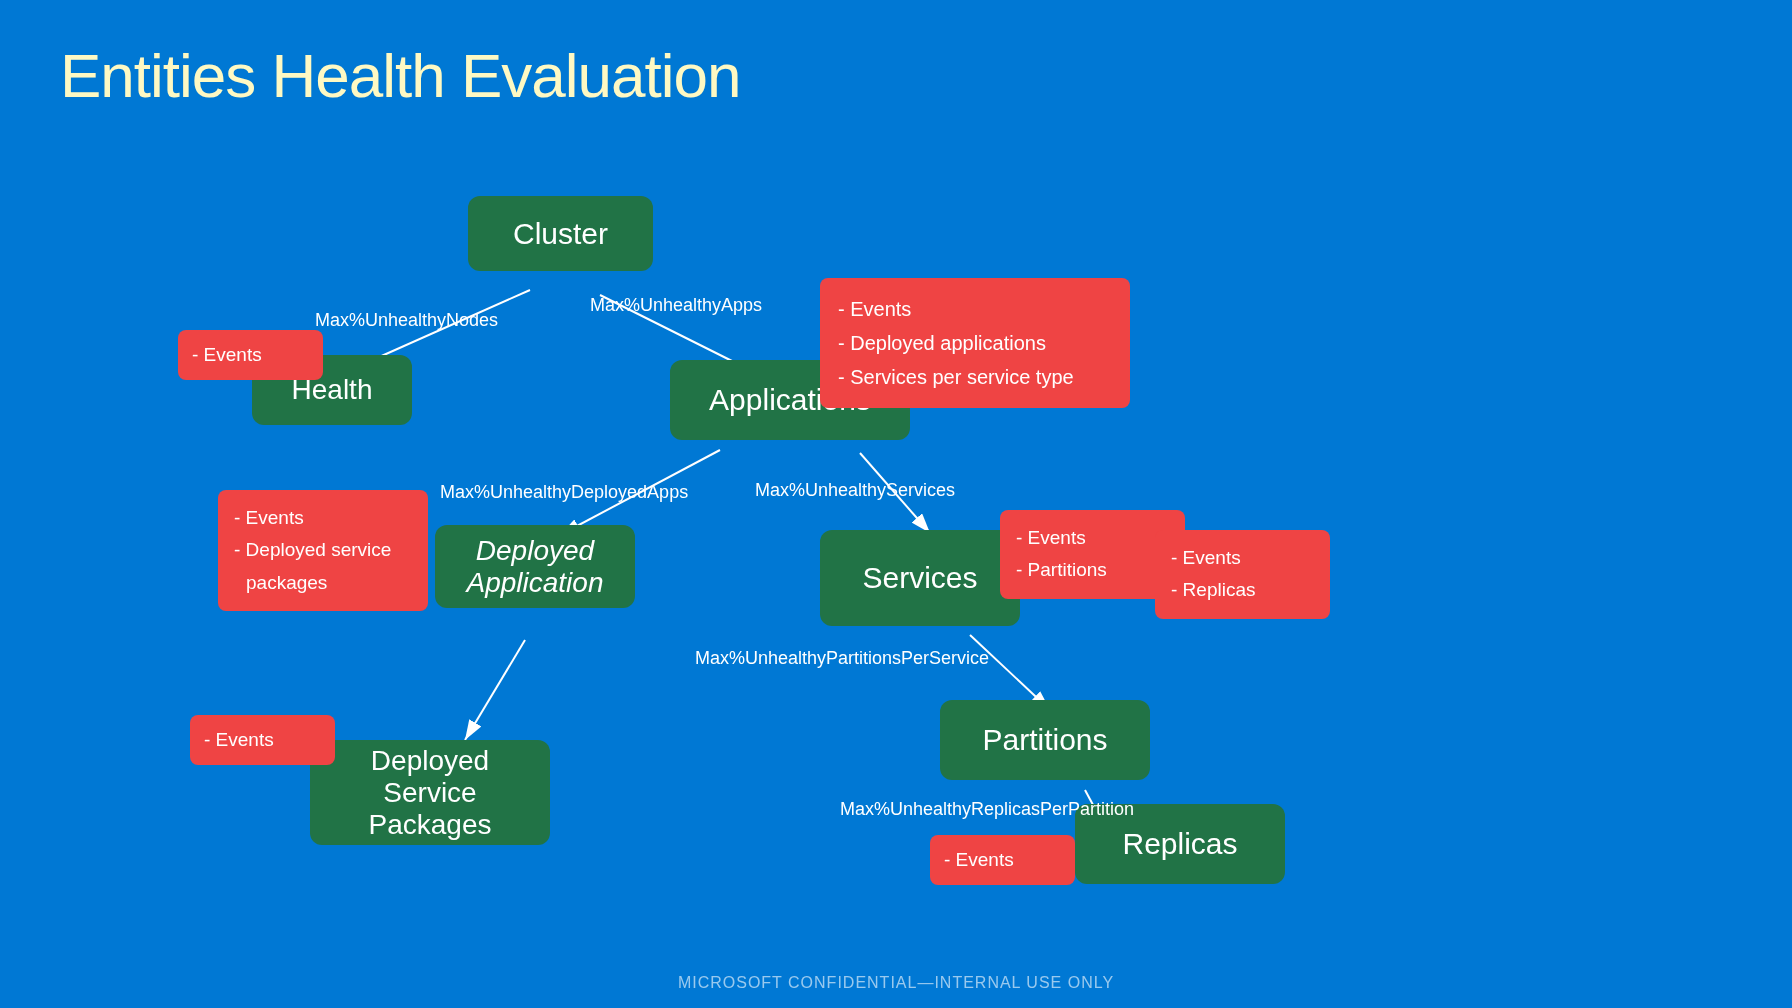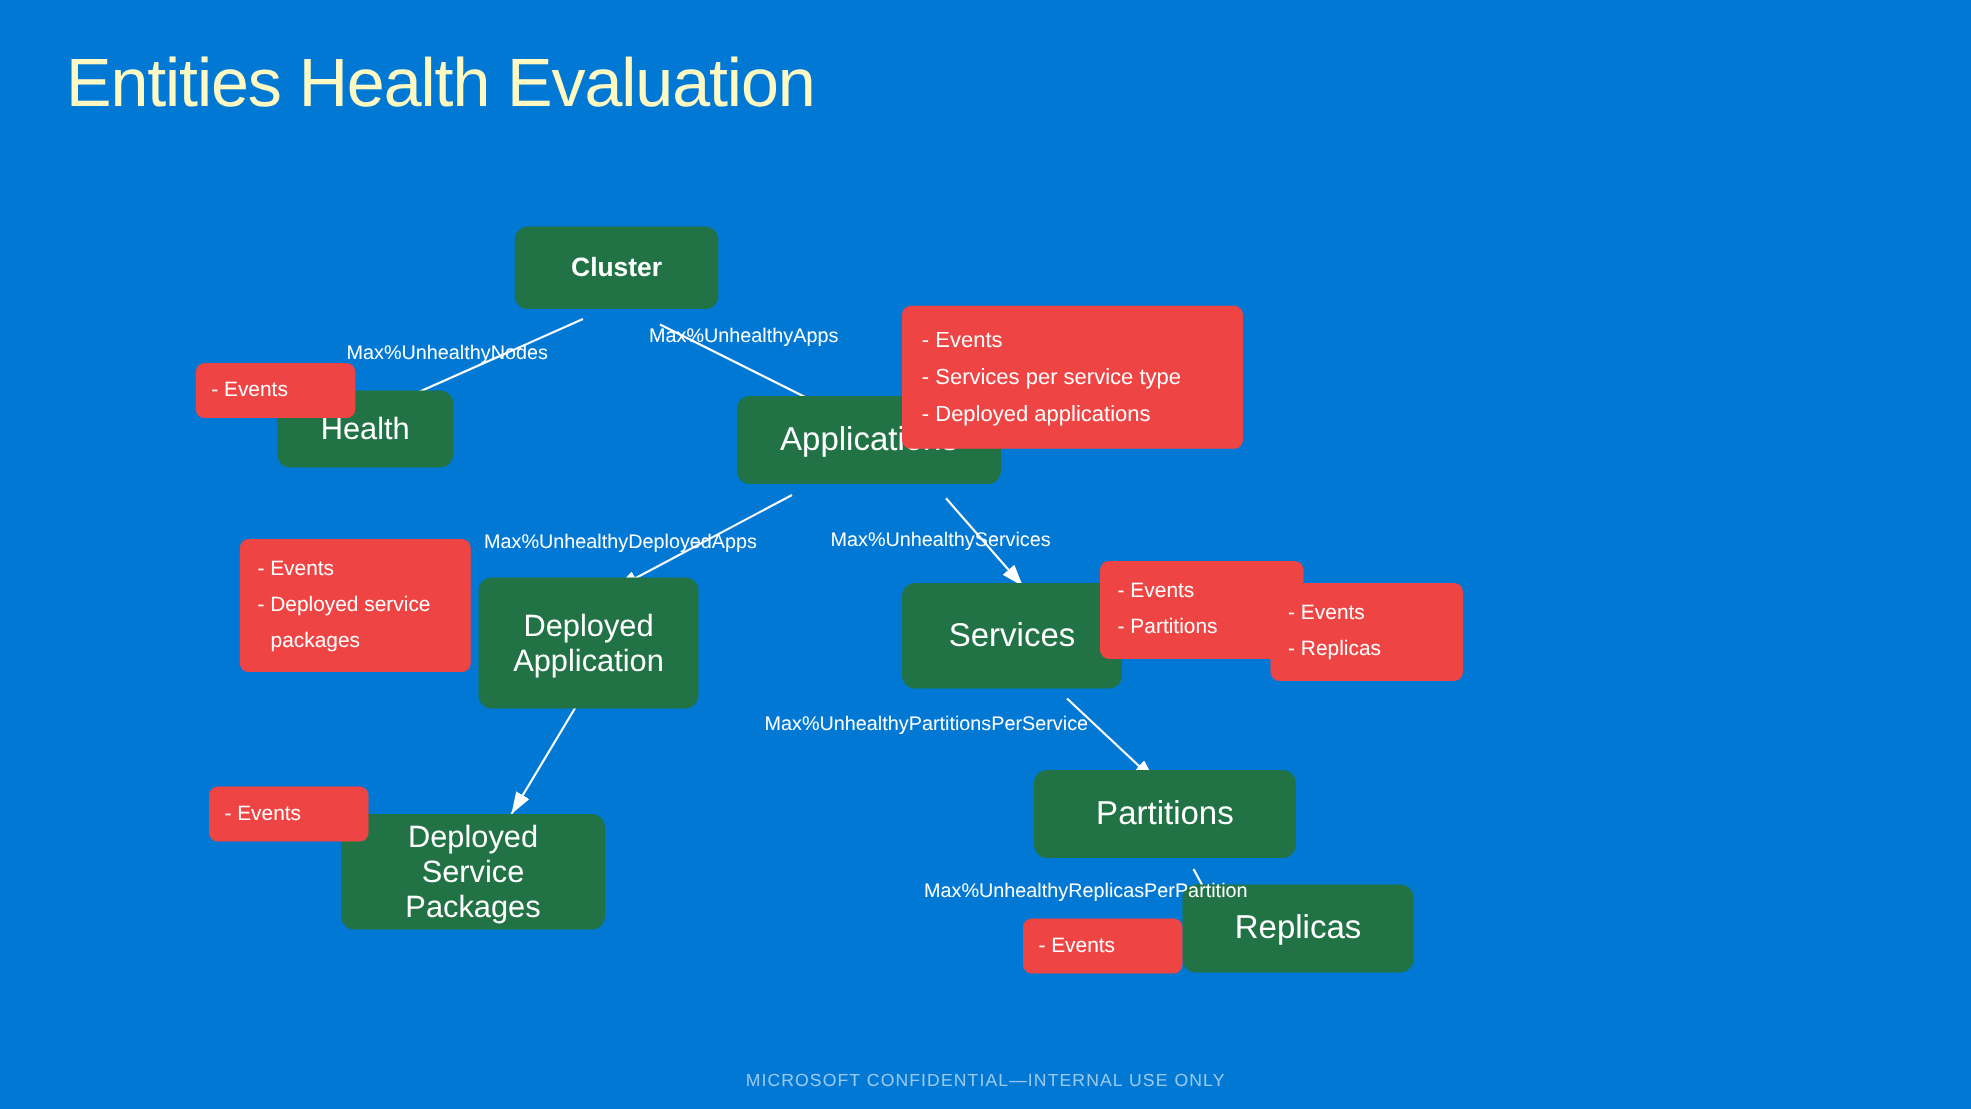--- a/index.html
+++ b/index.html
@@ -94,62 +94,62 @@
 
   <line x1="525" y1="640" x2="465" y2="740" marker-end="url(#arrowhead)"></line>
 
   <line x1="970" y1="635" x2="1050" y2="710" marker-end="url(#arrowhead)"></line>
 
   <line x1="1085" y1="790" x2="1120" y2="855" marker-end="url(#arrowhead)"></line>
 </svg>
 
 <div class="page-title">Entities Health Evaluation</div>
 
-<div class="green-node" style="left:468px; top:206px; width:185px; height:75px; font-size:24px;font-weight:bold;">
+<div class="green-node" style="left:468px; top:196px; width:185px; height:75px; font-size:30px;">
   <span>Cluster</span>
 </div>
 
 <div class="green-node" style="left:252px; top:355px; width:160px; height:70px;">
   <span>Health</span>
 </div>
 
 <div class="green-node" style="left:670px; top:360px; width:240px; height:80px; font-size:30px;">
   <span>Applications</span>
 </div>
 
-<div class="green-node" style="left:435px; top:525px; width:200px; height:119px; font-size:28px;">
+<div class="green-node" style="left:435px; top:525px; width:200px; height:83px; font-size:28px;font-style:italic;">
   <span style="white-space: pre-line;">Deployed
 Application</span>
 </div>
 
 <div class="green-node" style="left:820px; top:530px; width:200px; height:96px; font-size:30px;">
   <span>Services</span>
 </div>
 
 <div class="green-node" style="left:310px; top:740px; width:240px; height:105px; font-size:28px;">
   <span style="white-space: pre-line;">Deployed Service
 Packages</span>
 </div>
 
-<div class="green-node" style="left:940px; top:700px; width:238px; height:80px; font-size:30px;">
+<div class="green-node" style="left:940px; top:700px; width:210px; height:80px; font-size:30px;">
   <span>Partitions</span>
 </div>
 
 <div class="green-node" style="left:1075px; top:804px; width:210px; height:80px; font-size:30px;">
   <span>Replicas</span>
 </div>
 
 <div class="orange-box" style="left:178px; top:330px; width:145px; padding: 10px 14px; font-size:19px;">
   <span>- Events</span>
 </div>
 
 <div class="orange-box" style="left:820px; top:278px; width:310px; padding: 14px 18px; font-size:20px; line-height:1.7;">
   <div>- Events</div>
+  <div>- Deployed applications</div>
   <div>- Services per service type</div>
-  <div>- Deployed applications</div>
 </div>
 
 <div class="orange-box" style="left:218px; top:490px; width:210px; padding: 12px 16px; font-size:19px; line-height:1.7;">
   <div>- Events</div>
   <div>- Deployed service</div>
   <div style="padding-left:12px;">packages</div>
 </div>
 
 <div class="orange-box" style="left:1000px; top:510px; width:185px; padding: 12px 16px; font-size:19px; line-height:1.7;">
   <div>- Events</div>

